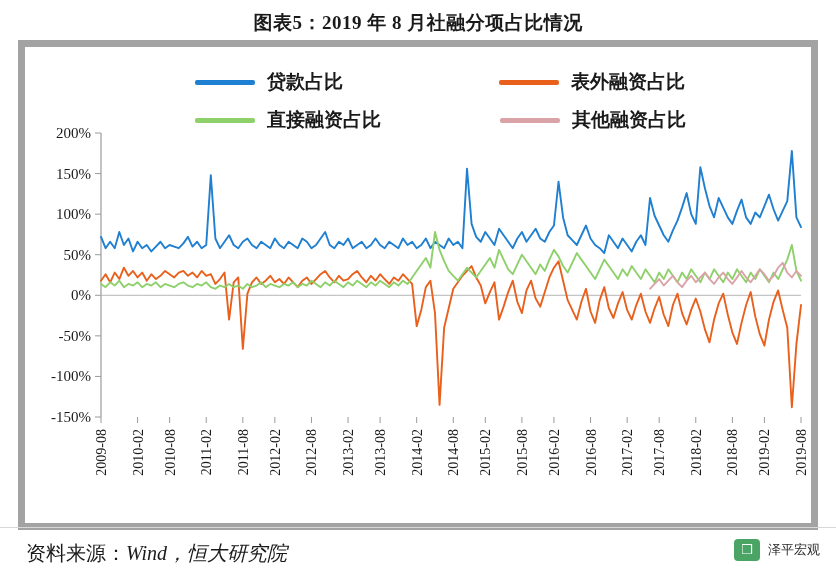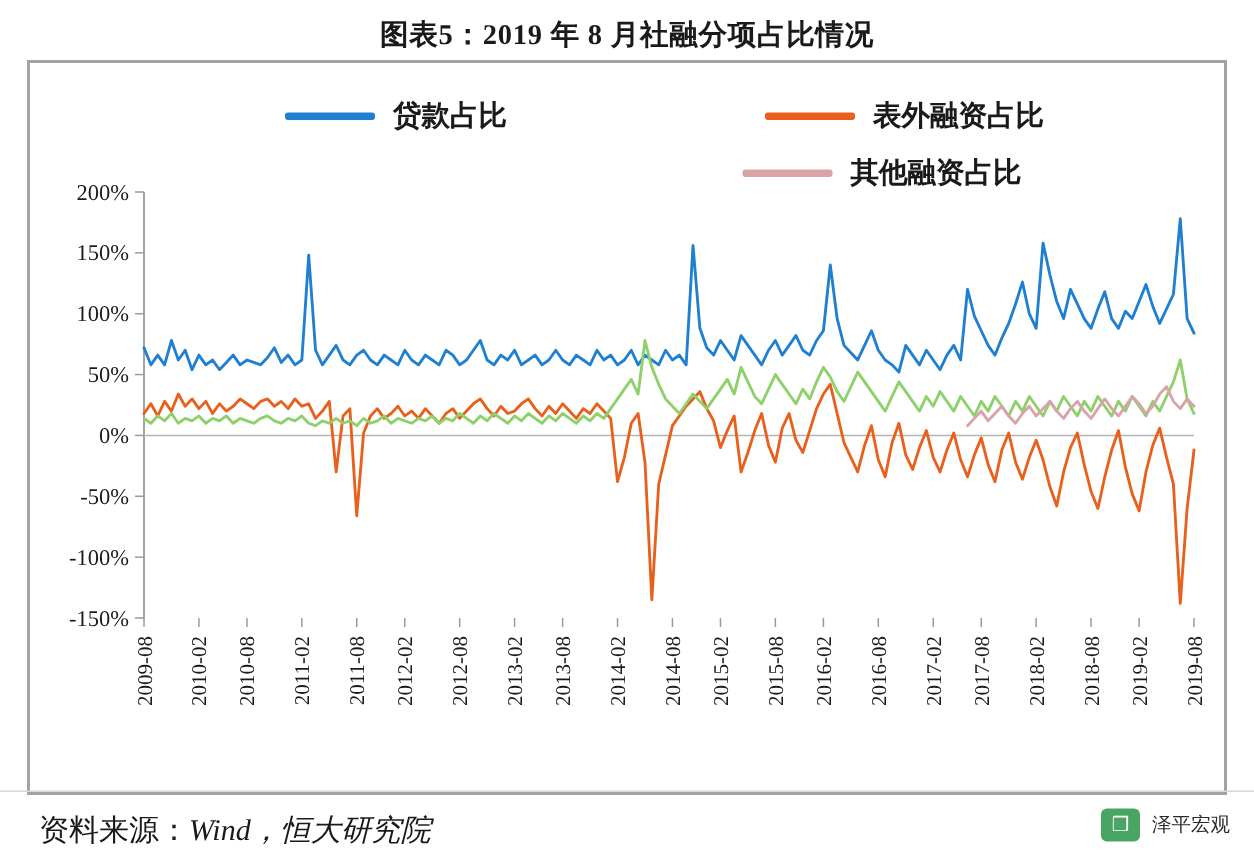--- a/index.html
+++ b/index.html
@@ -21,21 +21,21 @@
     font-size:19px;
     font-weight:bold;
     color:#1a1a1a;
     font-family:"Liberation Serif", serif;
     letter-spacing:0.5px;
   }
   .chart-frame{
     position:absolute;
     left:18px;top:40px;
     width:800px;height:490px;
-    border:2px solid #a3a3a3;
+    border:7px solid #a3a3a3;
     box-sizing:border-box;
     background:#fff;
   }
   .legend{
     position:absolute;
     left:120px;top:18px;
     width:620px;
     height:72px;
   }
   .legend-item{
@@ -48,21 +48,21 @@
     width:60px;height:5px;border-radius:2px;margin-right:12px;
   }
   .legend-item .lbl{
     font-size:19px;
     font-weight:bold;
     color:#1a1a1a;
     font-family:"Liberation Serif", serif;
     white-space:nowrap;
   }
   #lg0{left:50px;top:4px;}
-  #lg1{left:370px;top:4px;}
+  #lg1{left:354px;top:4px;}
   #lg2{left:50px;top:42px;}
   #lg3{left:355px;top:42px;text-align:right;}
 
   .plot-wrap{
     position:absolute;
     left:0;top:78px;
     width:798px;height:410px;
   }
   svg{display:block;}
   .ytick{
@@ -120,20 +120,24 @@
   <div class="chart-frame">
 
     <div class="legend">
       <div class="legend-item" id="lg0">
         <span class="swatch" style="background:#1f7fd0"></span>
         <span class="lbl">贷款占比</span>
       </div>
       <div class="legend-item" id="lg1">
         <span class="swatch" style="background:#e8601c"></span>
         <span class="lbl">表外融资占比</span>
+      </div>
+      <div class="legend-item" id="lg2">
+        <span class="swatch" style="background:#8ed06a"></span>
+        <span class="lbl">直接融资占比</span>
       </div>
       <div class="legend-item" id="lg3">
         <span class="swatch" style="background:#d9a3a8"></span>
         <span class="lbl">其他融资占比</span>
       </div>
     </div>
 
     <div class="plot-wrap">
       <svg id="plot" width="798" height="410">
           <line x1="76" y1="8" x2="76" y2="292" stroke="#9a9a9a" stroke-width="1.2"></line>

